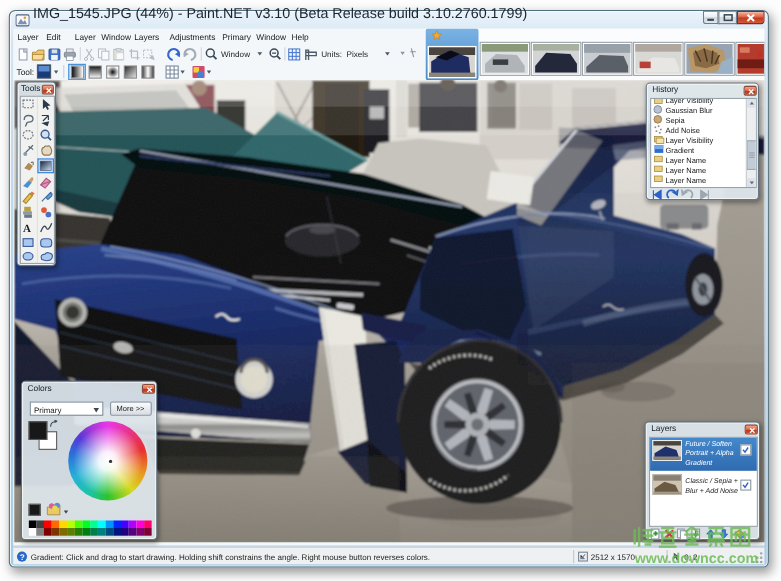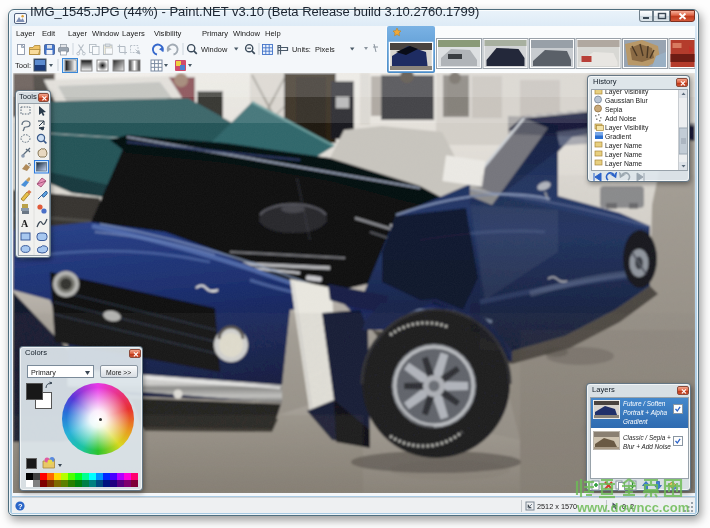--- a/index.html
+++ b/index.html
@@ -47,21 +47,21 @@
     </div>
 
 <div id="client" class="abs"></div>
 
 <div id="menubar" class="abs">
       <span style="left:4px">Layer</span>
       <span style="left:30px">Edit</span>
       <span style="left:56px">Layer</span>
       <span style="left:80px">Window</span>
       <span style="left:110px">Layers</span>
-      <span style="left:142px">Visibility</span>
+      <span style="left:142px">Adjustments</span>
       <span style="left:190px">Primary</span>
       <span style="left:221px">Window</span>
       <span style="left:253px">Help</span>
     </div>
 
 <svg class="abs" style="left:12px;top:41px" width="374" height="16" viewBox="0 0 374 16">
 <g transform="translate(4,3)">
         <rect x="1.5" y="0.5" width="7" height="10" fill="#fff" stroke="#8a96a8" stroke-width=".9"></rect>
         <path d="M5.5 0.5 l3 3 h-3 z" fill="#c8d4e4" stroke="#8a96a8" stroke-width=".7"></path>
       </g>
@@ -253,20 +253,21 @@
         <rect x="4" y="5" width="9" height="5" fill="#d87a60"></rect>
       </g>
 <path d="M303 20 l5 3.5 l-5 3.5 z" fill="#c03028"></path>
 </svg>
 
 <div id="statusbar" class="abs">
 <svg class="abs" style="left:3px;top:3px" width="10" height="10">
         <circle cx="5" cy="5" r="4.6" fill="#2a66c8"></circle>
         <text x="3" y="8" font-size="7.5" fill="#fff" font-weight="bold">?</text>
       </svg>
+<span class="abs" style="left:16px;top:3.5px">Gradient: Click and drag to start drawing. Holding shift constrains the angle. Right mouse button reverses colors.</span>
 <span class="abs" style="left:509px;top:2px;width:1px;height:12px;background:#c4c8cc"></span>
 <svg class="abs" style="left:513px;top:3px" width="10" height="10">
         <rect x="1" y="1" width="8" height="8" fill="none" stroke="#7a8692"></rect>
         <path d="M3 7 l4 -4 M3 3.5 v3.5 h3.5" stroke="#7a8692"></path>
       </svg>
 <span class="abs" style="left:525px;top:3.5px">2512 x 1570</span>
 <span class="abs" style="left:594px;top:2px;width:1px;height:12px;background:#c4c8cc"></span>
 <svg class="abs" style="left:599px;top:4px" width="8" height="9" viewBox="0 0 8 9">
         <path d="M1.5 0.5 l0 6 l1.6 -1.6 l1.2 2.6 l1.3 -0.8 l-1.2 -2.4 l2.3 0 z" fill="#4a5560"></path>
       </svg>
@@ -495,21 +496,21 @@
         <rect x="13" y="330" width="682" height="163" filter="url(#noise)" opacity=".5"></rect>
         <rect x="500" y="190" width="195" height="145" filter="url(#noise)" opacity=".3"></rect>
         <rect x="520" y="330" width="175" height="163" fill="#6a6258" opacity=".12"></rect>
         <rect x="13" y="415" width="350" height="78" fill="#6a6258" opacity=".13"></rect>
         <polygon points="470,190 650,230 650,286 615,310 565,336 509,352 470,330" fill="#0a0f24" opacity=".18"></polygon>
       </g>
       <rect x="13" y="73" width="682" height="50" fill="#ffffff" opacity=".12"></rect>
       <rect x="13" y="73" width="682" height="24" fill="#ffffff" opacity=".14"></rect>
       <rect x="13" y="73" width="682" height="420" filter="url(#grain)" opacity=".13"></rect>
     </svg>
-<div class="pal" style="left:15px;top:90px;width:36px;height:168px">
+<div class="pal" style="left:15px;top:74px;width:36px;height:168px">
  <div class="ttl" style="left:3px;top:1px">Tools</div>
  <div class="pclose" style="left:22px;top:1.5px;width:11px;height:9px">
         <svg width="11" height="9">
           <path d="M3.4 2.4 L7.4 6.4 M7.4 2.4 L3.4 6.4" stroke="#fff" stroke-width="1.2"></path>
         </svg>
       </div>
  <div class="pbody" style="left:2px;top:12px;width:32px;height:153px"></div>
  <svg class="abs" style="left:2px;top:12px" width="32" height="153" viewBox="0 0 32 153">
   <line x1="16" y1="1" x2="16" y2="152" stroke="#e0e0de"></line>
   <g transform="translate(2,2)">

